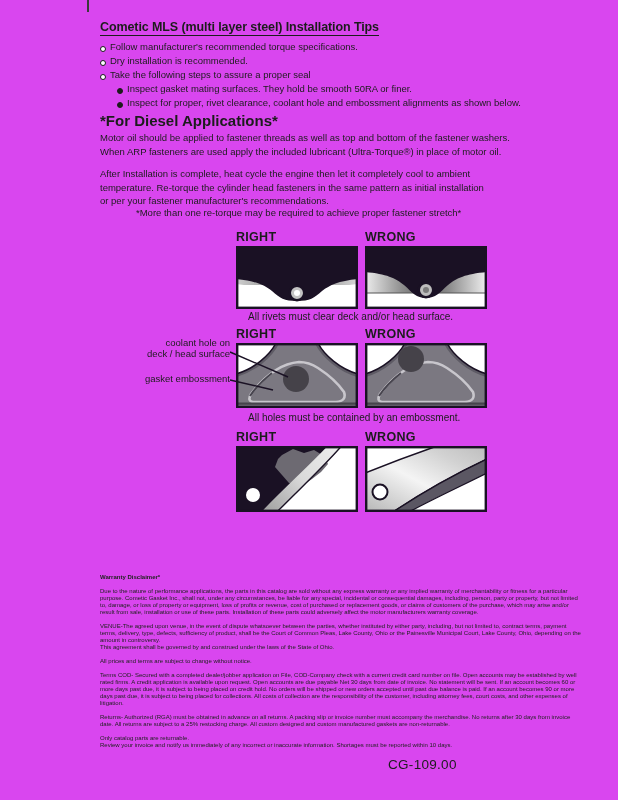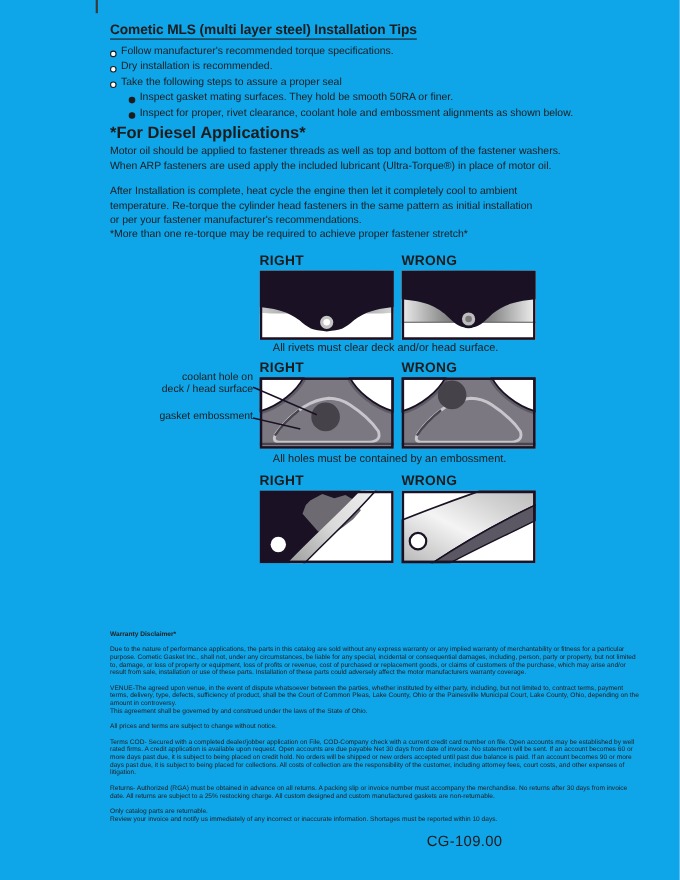--- a/index.html
+++ b/index.html
@@ -1,17 +1,17 @@
 <!DOCTYPE html>
 <html><head>
 <meta charset="utf-8">
 <style>
   html,body{margin:0;padding:0;background:#e8e8e8;}
   .page{
-    position:relative;width:618px;height:800px;background:#0ea5e9;margin:0 auto;
+    position:relative;width:618px;height:800px;background:#d946ef;margin:0 auto;
     font-family:"Liberation Sans","DejaVu Sans",sans-serif;color:#1c1c1c;overflow:hidden;
   }
   .abs{position:absolute;}
   .pre-line{white-space:pre-line;}
   
   .crop-mark{left:87px;top:0;width:2px;height:12px;background:#3a3a3a;}
   .title{
     left:100px;top:20px;font-size:12.5px;font-weight:bold;letter-spacing:-0.1px;
     border-bottom:1.6px solid #1c1c1c;padding-bottom:1px;
   }
@@ -20,21 +20,21 @@
   .tip-row{display:flex;align-items:center;}
   .tip-row.sub{padding-left:17px;}
   .marker{flex:0 0 auto;width:4px;height:4px;border-radius:50%;margin:4.5px 4px 0 0;}
   .marker.open{border:1px solid #1c1c1c;background:#fff;}
   .marker.filled{background:#1c1c1c;border:1px solid #1c1c1c;}
   
   .diesel-heading{left:100px;top:112px;font-size:15px;font-weight:bold;}
   .para{left:100px;width:432px;font-size:9.5px;line-height:13.5px;}
   .p1{top:131px;}
   .p2{top:167px;}
-  .note{top:206px;}
+  .note{top:206px;margin-left:36px;}
   
   .dlabel{font-size:12.5px;font-weight:bold;text-align:left;width:122px;letter-spacing:0.3px;}
   .dcaption{font-size:10px;line-height:11.5px;left:248px;}
   .dbox{width:122px;}
   .side-labels{left:103px;top:338px;width:127px;text-align:right;font-size:9.5px;line-height:10.5px;}
   .side-label-2{margin-top:15px;}
   .leader-overlay{left:100px;top:330px;width:300px;height:75px;pointer-events:none;z-index:6;}
   
   .disclaimer{left:100px;top:574px;width:482px;font-size:6px;line-height:7px;color:#222;}
   .disclaimer .dh{font-weight:bold;margin:0 0 7px 0;}

